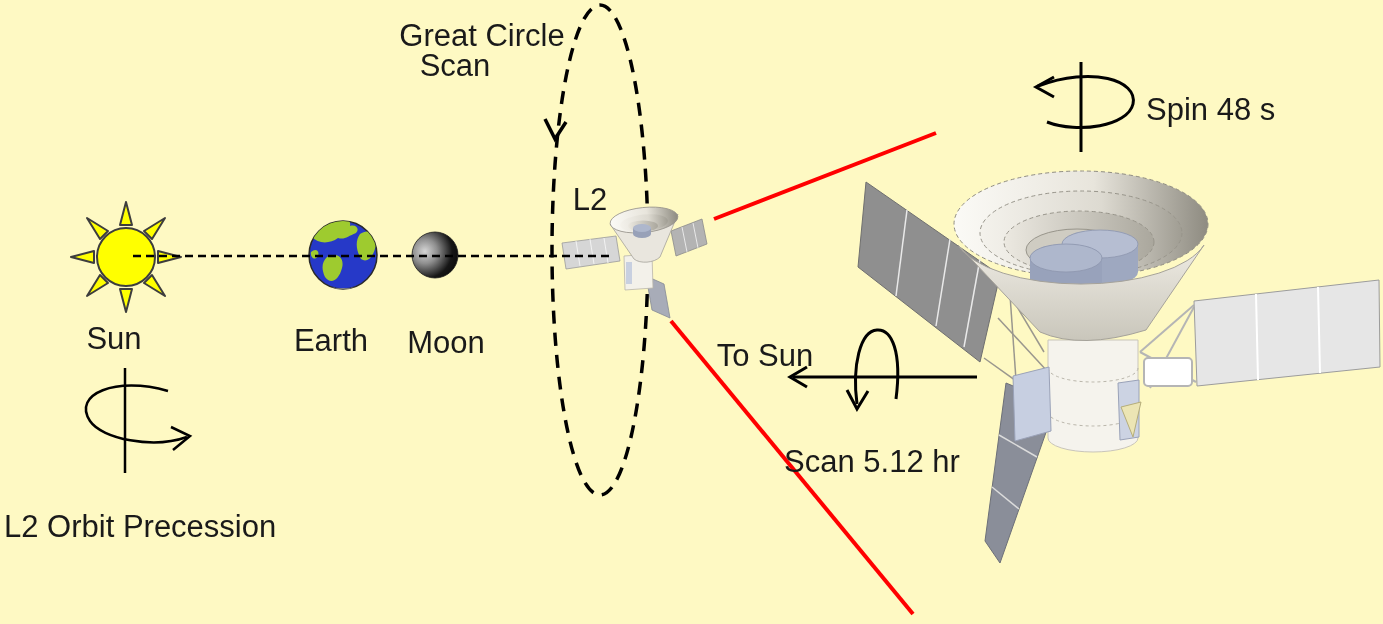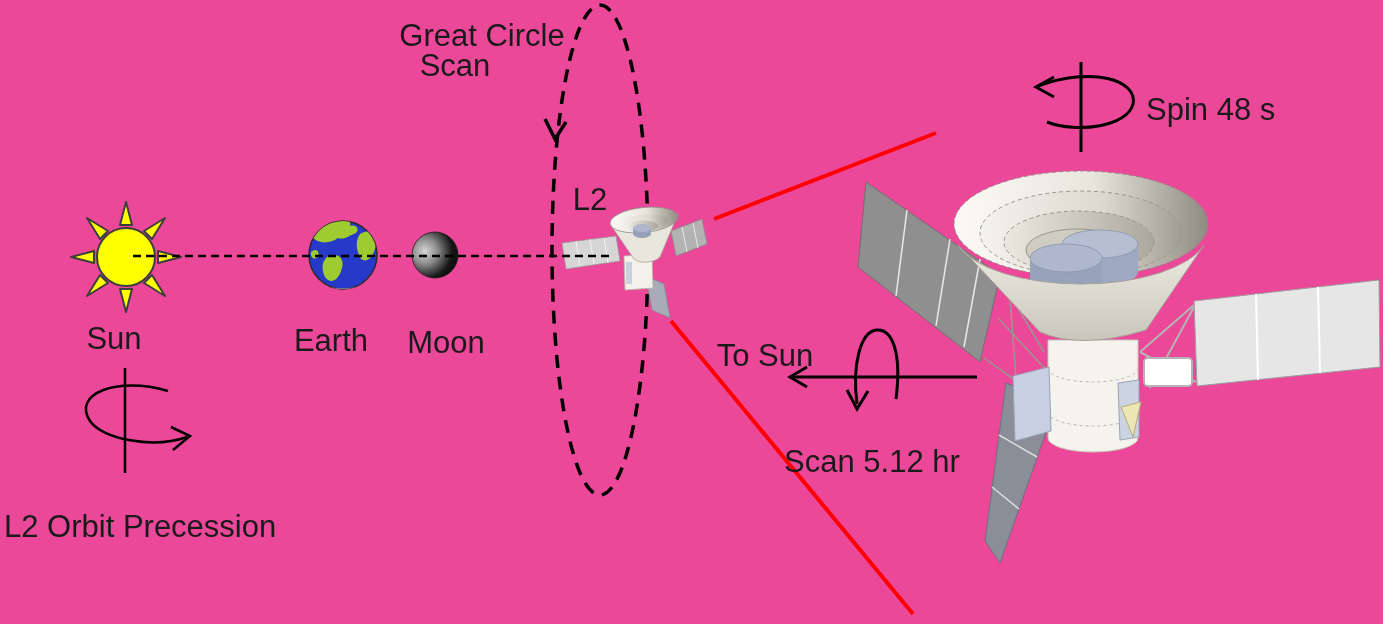--- a/index.html
+++ b/index.html
@@ -1,19 +1,19 @@
 <!DOCTYPE html>
 <html><head>
 <meta charset="utf-8">
 <style>
   html,body{margin:0;padding:0;background:#ffffff;}
   .stage{
     position:relative;
     width:1383px;height:624px;
-    background:#ec4899;
+    background:#fef9c3;
     font-family:"Liberation Sans","DejaVu Sans",sans-serif;
     overflow:hidden;
   }
   svg text{
     font-family:"Liberation Sans","DejaVu Sans",sans-serif;
     fill:#1a1a1a;
   }
   .lbl{font-size:31px;}
   .lbl-mid{text-anchor:middle;}
 </style>

